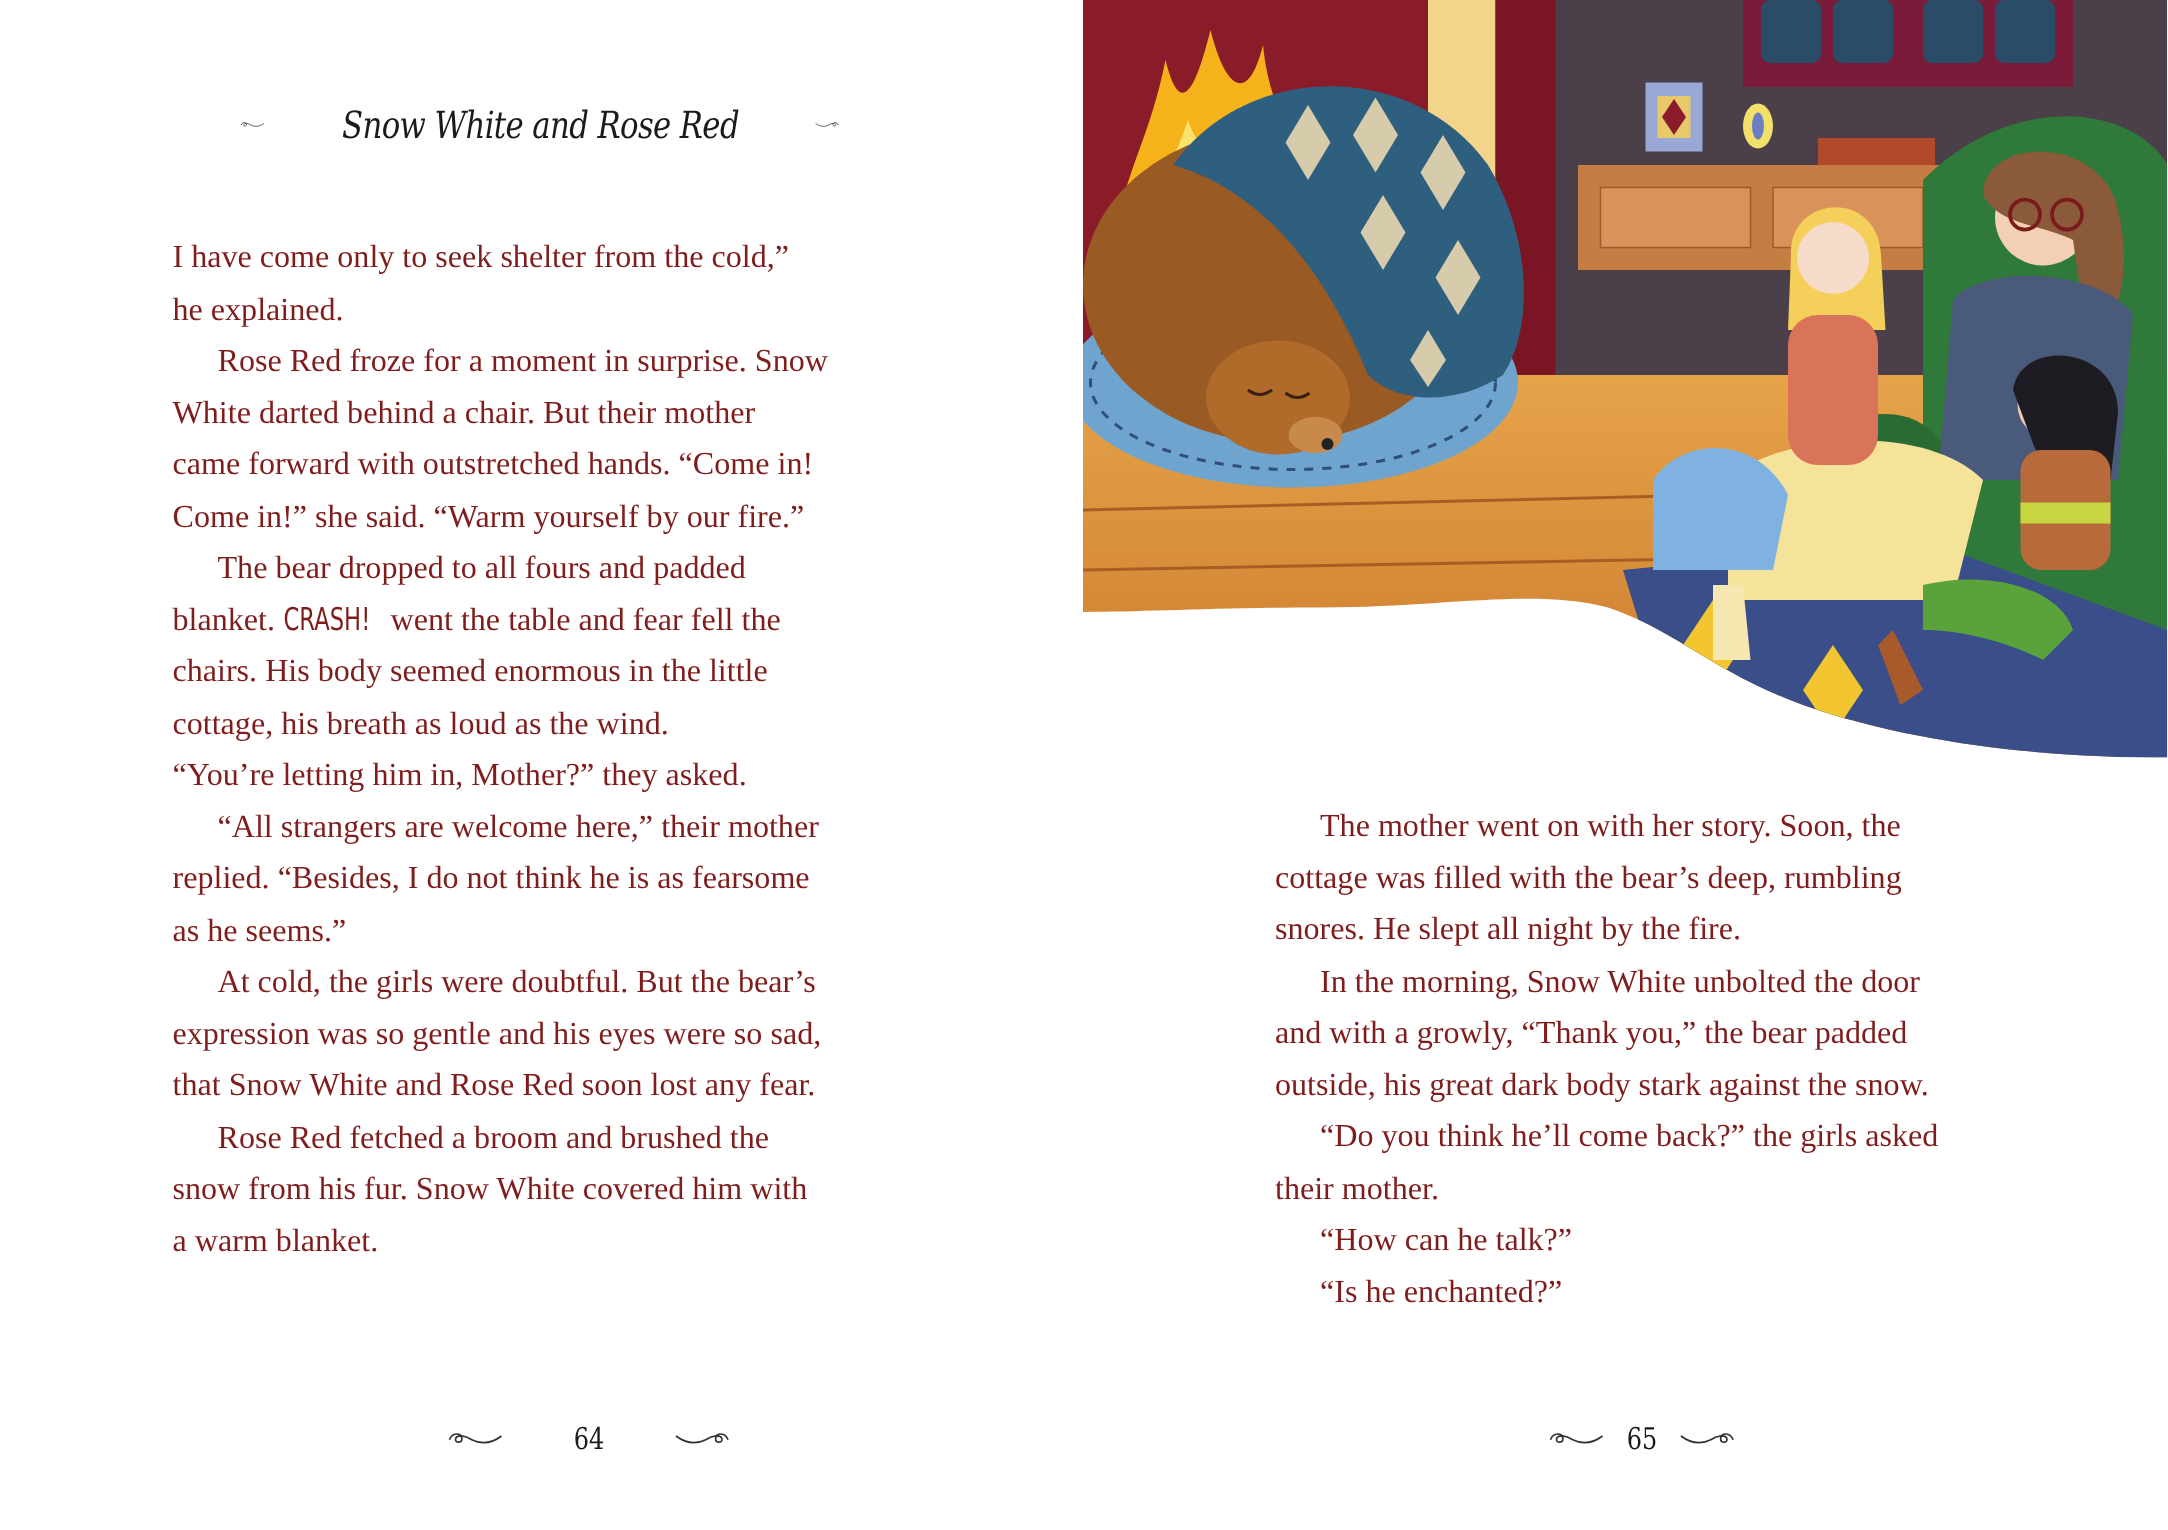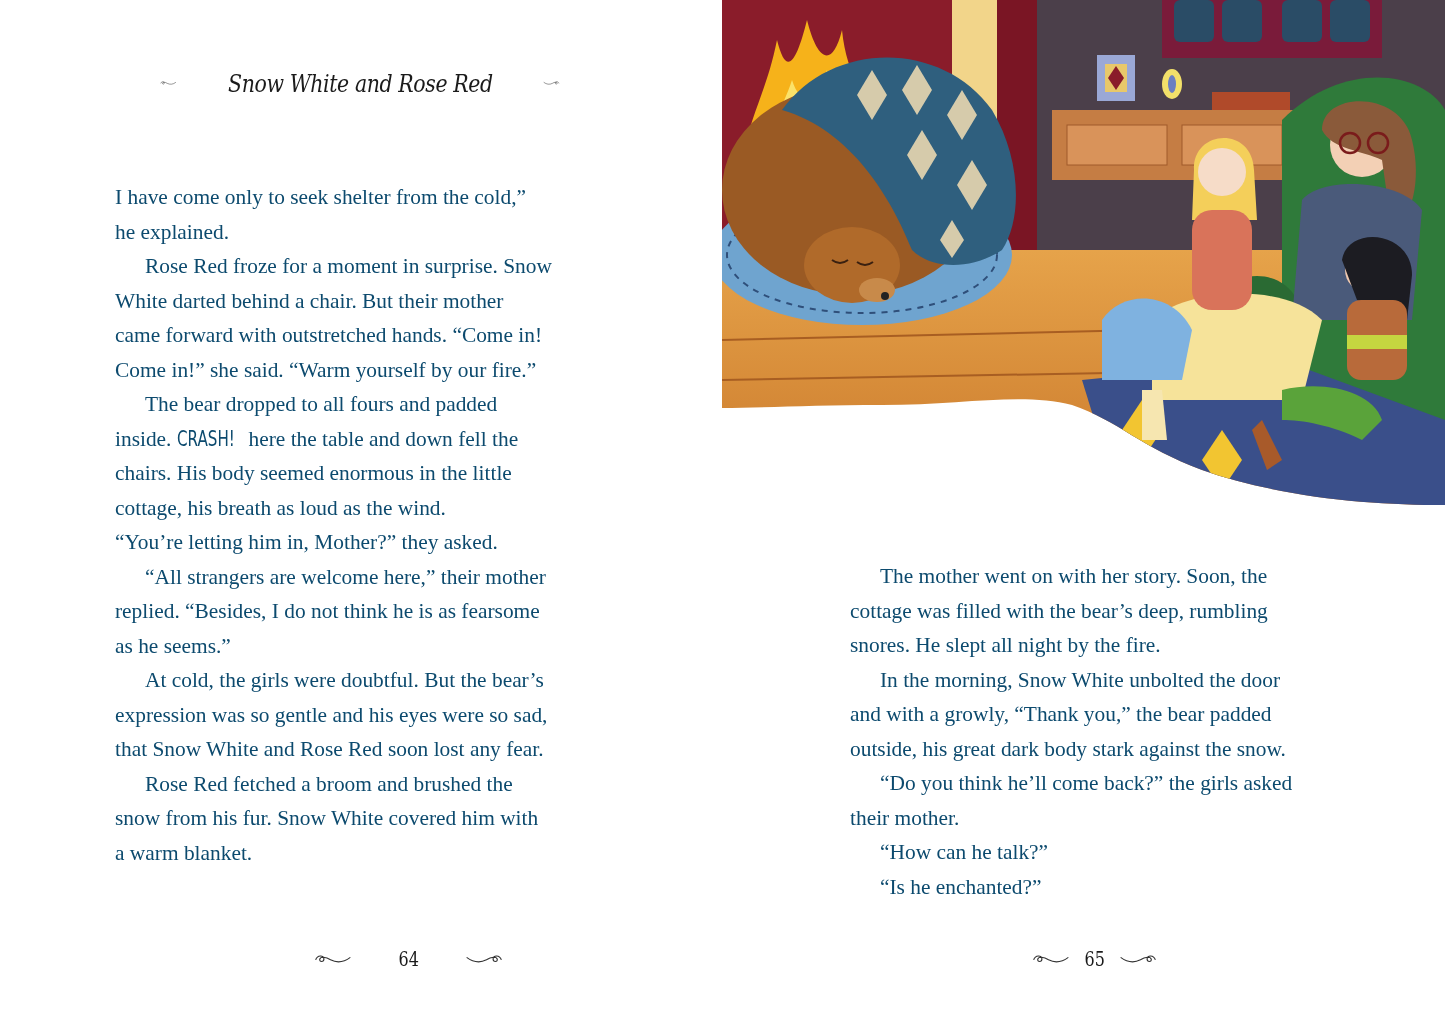--- a/index.html
+++ b/index.html
@@ -8,33 +8,33 @@
   .page { position:absolute; top:0; height:1020px; background:#fff;padding-left:15px; }
   .page.left { left:0; width:722px; }
   .page.right { left:722px; width:723px; }
 
   .running-head { position:absolute; top:60px; left:160px; width:400px; height:46px;
                   display:flex; align-items:center; justify-content:center; gap:22px; }
   .running-title { font-family:"DejaVu Serif","Liberation Serif",serif; font-size:25px; letter-spacing:-0.5px;
                    font-style:italic; transform:scaleX(0.82); white-space:nowrap; color:#1b1b1b; }
   .flourish { width:46px; height:16px; display:inline-block; }
 
-  .body-text { position:absolute; font-size:21.4px; line-height:34.5px; color:#0c4a6e;margin-top:26px; }
+  .body-text { position:absolute; font-size:21.4px; line-height:34.5px; color:#7f1d1d; }
   .body-text p { margin:0; text-indent:30px; white-space:nowrap; }
   .body-text p.noindent { text-indent:0; }
   .crash { font-family:"DejaVu Sans","Liberation Sans",sans-serif; font-size:21px; letter-spacing:0px;
            display:inline-block; transform:scaleX(0.72); transform-origin:left; margin-right:-14px; }
 
   .left .body-text { left:115px; top:154px; width:490px; }
   .right .body-text.top-block { left:128px; top:429px; width:260px; }
   .right .body-text.main-block { left:128px; top:533px; width:500px; }
 
   .folio { position:absolute; top:945px; height:28px; display:flex; align-items:center; gap:12px; }
   .folio-num { font-family:"DejaVu Serif","Liberation Serif",serif; font-size:20px; transform:scaleX(0.8); }
-  .left .folio { left:314px;gap:44px; }
+  .left .folio { left:298px;gap:44px; }
   .right .folio { left:310px; }
 
   .illustration { position:absolute; left:0; top:0; width:723px; height:510px; }
 </style>
 </head>
 <body>
 
 <div class="page left">
   <div class="running-head">
     <svg class="flourish" viewBox="0 0 46 16">
@@ -47,21 +47,21 @@
   </div>
 
   <div class="body-text">
     <p class="noindent">I have come only to seek shelter from the cold,”</p>
     <p class="noindent">he explained.</p>
     <p>Rose Red froze for a moment in surprise. Snow</p>
     <p class="noindent">White darted behind a chair. But their mother</p>
     <p class="noindent">came forward with outstretched hands. “Come in!</p>
     <p class="noindent">Come in!” she said. “Warm yourself by our fire.”</p>
     <p>The bear dropped to all fours and padded</p>
-    <p class="noindent"><span>inside.</span> <span class="crash">CRASH!</span> <span>here the table and down fell the</span></p>
+    <p class="noindent"><span>blanket.</span> <span class="crash">CRASH!</span> <span>went the table and fear fell the</span></p>
     <p class="noindent">chairs. His body seemed enormous in the little</p>
     <p class="noindent">cottage, his breath as loud as the wind.</p>
     <p class="noindent">“You’re letting him in, Mother?” they asked.</p>
     <p>“All strangers are welcome here,” their mother</p>
     <p class="noindent">replied. “Besides, I do not think he is as fearsome</p>
     <p class="noindent">as he seems.”</p>
     <p>At cold, the girls were doubtful. But the bear’s</p>
     <p class="noindent">expression was so gentle and his eyes were so sad,</p>
     <p class="noindent">that Snow White and Rose Red soon lost any fear.</p>
     <p>Rose Red fetched a broom and brushed the</p>

